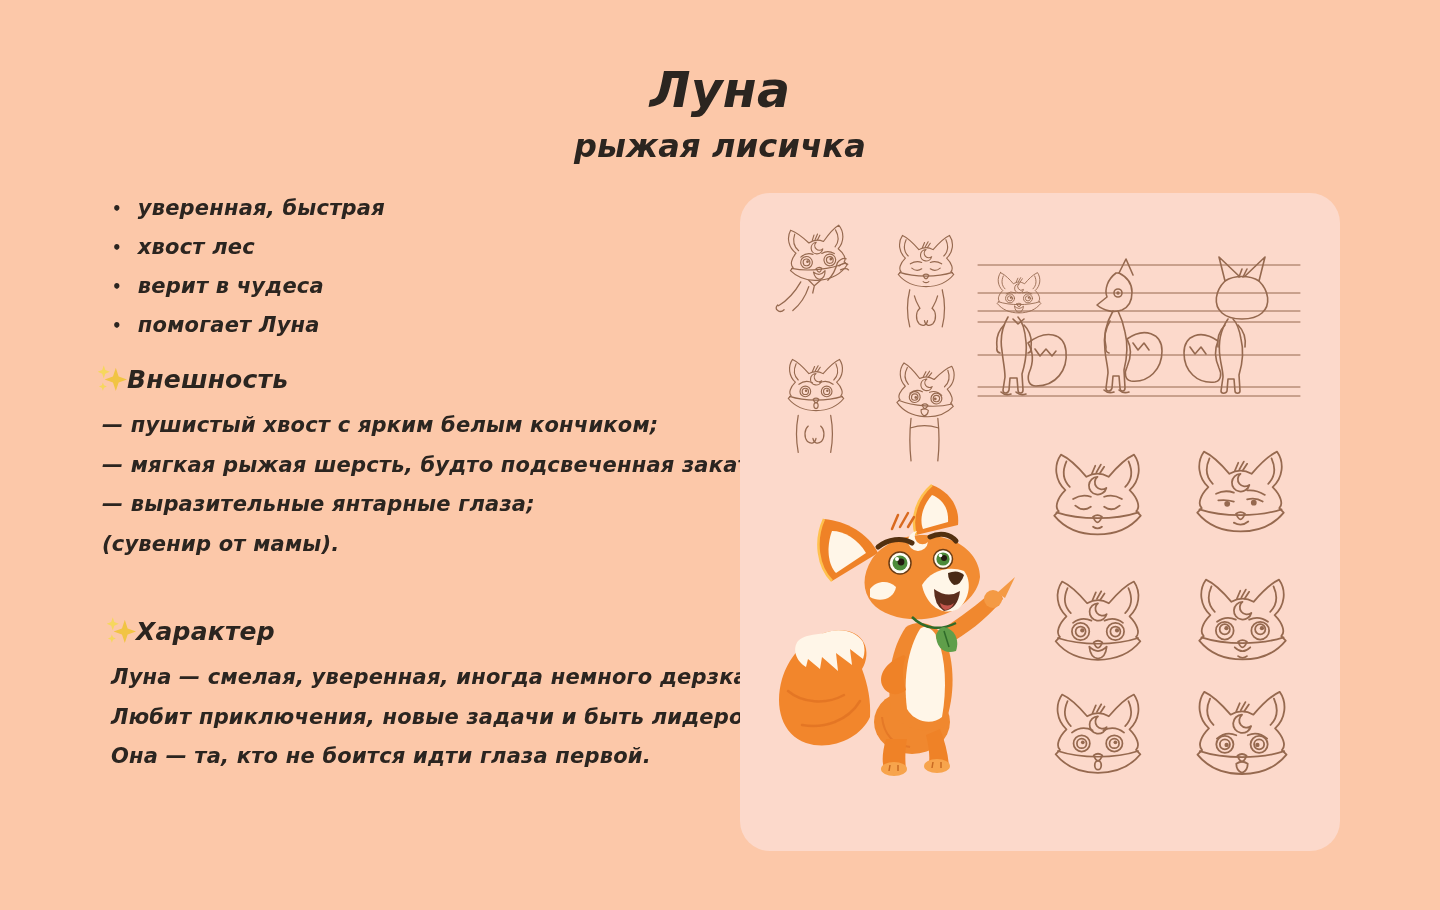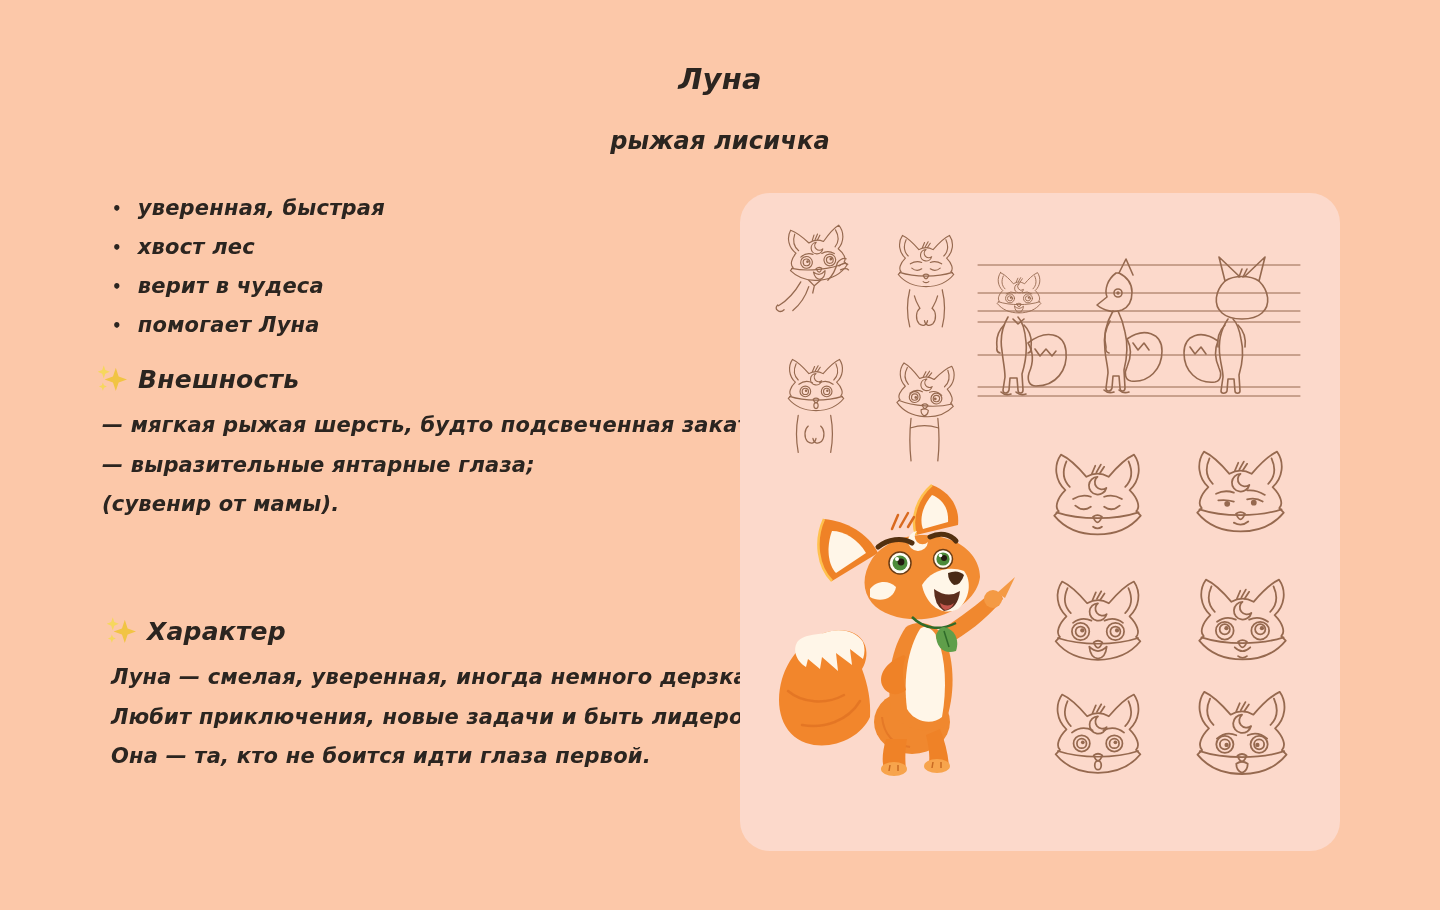--- a/index.html
+++ b/index.html
@@ -15,36 +15,36 @@
   body{
     background:var(--page-bg);
     font-family:"DejaVu Sans","Liberation Sans",sans-serif;
     color:var(--ink);
     overflow:hidden;
   }
   .page{position:relative;width:1440px;height:910px;background:var(--page-bg);}
   .hand{font-style:italic;font-weight:bold;letter-spacing:.2px;}
   .page-title{
     position:absolute;top:64px;left:0;width:100%;
-    text-align:center;font-size:29px;line-height:1.1;
+    text-align:center;font-size:49px;line-height:1.1;
   }
   .page-subtitle{
     position:absolute;top:127px;left:0;width:100%;
-    text-align:center;font-size:24px;
+    text-align:center;font-size:32px;
   }
   
   .traits{
     position:absolute;left:112px;top:188px;list-style:none;
   }
   .traits li{display:flex;align-items:center;height:39px;font-size:21px;}
   .traits .dot{font-size:15px;margin-right:16px;transform:translateY(1px);}
   .section{position:absolute;left:96px;}
   .sec-appearance{top:362px;}
   .sec-character{top:614px;margin-left:9px;}
-  .section-heading{display:flex;align-items:center;gap:11px;margin-bottom:10px;height:34px;}
+  .section-heading{display:flex;align-items:center;margin-bottom:10px;height:34px;}
   .section-heading .txt{font-size:25px;}
   .sparkle{width:31px;height:30px;flex:0 0 auto;}
   .section .line{font-size:21px;line-height:39.5px;white-space:nowrap;padding-left:6px;}
   
   .panel{
     position:absolute;left:740px;top:193px;width:600px;height:658px;
     background:var(--panel-bg);border-radius:30px;
   }
   .panel svg{position:absolute;display:block;}
   .sk{fill:none;stroke:var(--line);stroke-width:1.6;stroke-linecap:round;stroke-linejoin:round;}
@@ -165,20 +165,21 @@
       </li>
   </ul>
 
   <div class="section sec-appearance">
     <div class="section-heading">
       <svg class="sparkle" viewBox="0 0 36 34">
           <use href="#sparkles"></use>
         </svg>
       <span class="txt hand">Внешность</span>
     </div>
+    <p class="line hand">— пушистый хвост с ярким белым кончиком;</p>
     <p class="line hand">— мягкая рыжая шерсть, будто подсвеченная закатом;</p>
     <p class="line hand">— выразительные янтарные глаза;</p>
     <p class="line hand">(сувенир от мамы).</p>
   </div>
 
   <div class="section sec-character">
     <div class="section-heading">
       <svg class="sparkle" viewBox="0 0 36 34">
           <use href="#sparkles"></use>
         </svg>

